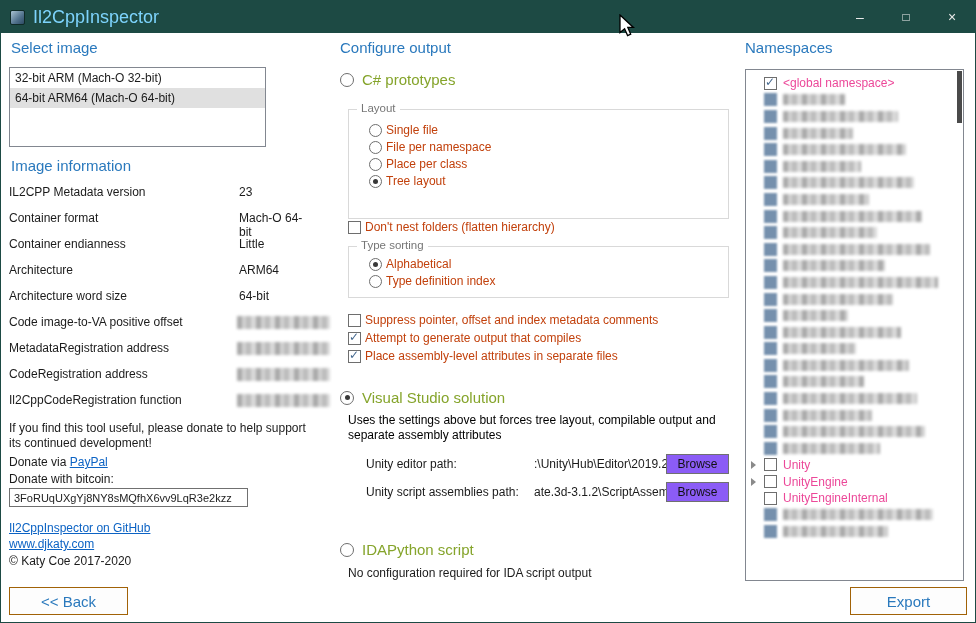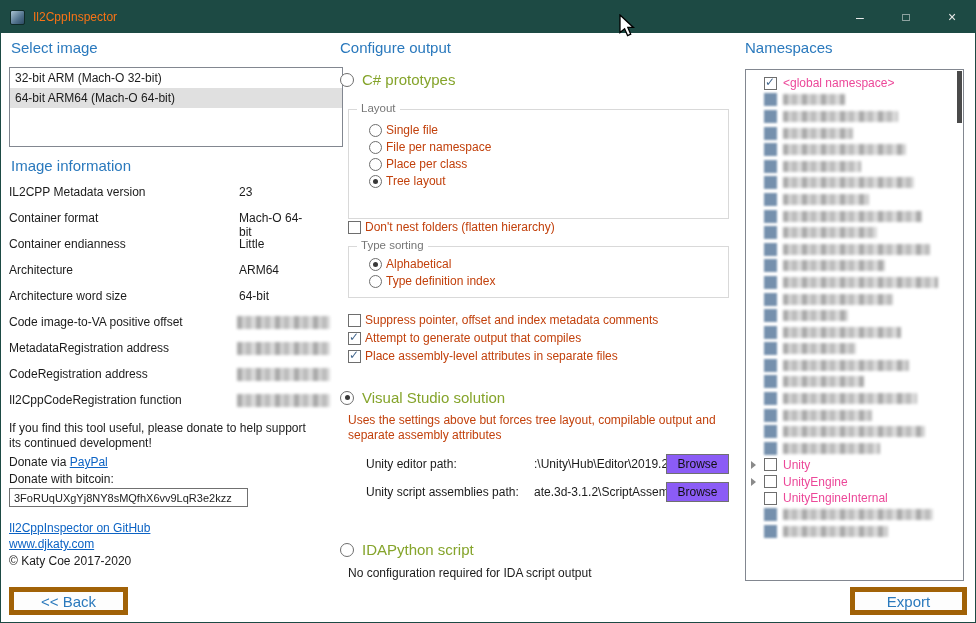--- a/index.html
+++ b/index.html
@@ -14,42 +14,42 @@
   
   .titlebar {
     position: absolute; top:0; left:0; right:0; height: 32px;
     background: #1d4a44; display: flex; align-items: center; color: #e6e6e6;
   }
   .app-icon {
     width: 15px; height: 15px; margin: 0 8px 0 9px; border-radius: 2px;
     background: linear-gradient(135deg, #a9c2d2 0%, #51718c 60%, #2d4a63 100%);
     border: 1px solid #0f2a26;
   }
-  .titlebar .title { font-size: 12px; color: #f97316; }
+  .titlebar .title { font-size: 18px; color: #7dd3fc; }
   .winbtns { position: absolute; right: 0; top: 0; height: 32px; display: flex; }
   .winbtn {
     width: 46px; height: 32px; display: flex; align-items: center; justify-content: center;
     font-size: 14px; color: #eaeaea;
   }
   .winbtn.max { font-size: 12px; }
 
   
   .cursor { position: absolute; left: 617px; top: 13px; z-index: 50; }
 
   
   .content { position: absolute; top: 32px; left: 0; right: 0; bottom: 0; background: #fff; }
   .heading { position: absolute; font-size: 15px; color: #2a79bd; font-weight: 400; }
   .col { position: absolute; top: 0; bottom: 0; }
   .col-left  { left: 8px;  width: 300px; }
   .col-mid   { left: 337px; width: 393px; }
   .col-right { left: 740px; width: 226px; }
 
   
   .listbox {
-    position: absolute; top: 34px; left: 0; width: 334px; height: 80px;
+    position: absolute; top: 34px; left: 0; width: 257px; height: 80px;
     border: 1px solid #828790; background: #fff; overflow: hidden;
   }
   .list-item { height: 20px; font-size: 12px; color: #1b1b1b; padding: 3px 5px; }
   .list-item.selected { background: #e0e0e0; }
 
   .info-rows { position: absolute; top: 152px; left: 0; width: 300px; }
   .info-row { position: relative; height: 26px; font-size: 12px; color: #1b1b1b; }
   .info-label { position: absolute; left: 0; top: 0; }
   .info-value { position: absolute; left: 230px; top: 0; }
   .info-row .bar-redacted { display: none; }
@@ -69,21 +69,21 @@
     border: 1px solid #707070; font-family: "Liberation Sans", sans-serif;
     font-size: 11px; color: #222; padding: 1px 4px; background:#fff;
   }
   a.link { color: #0c63c4; text-decoration: underline; font-size: 12px; cursor: pointer; text-align: right; }
   .github-link { position: absolute; top: 488px; left: 0; }
   .site-link { position: absolute; top: 504px; left: 0; }
   .copyright { position: absolute; top: 521px; left: 0; font-size: 12px; color: #1b1b1b; }
 
   
   .big-btn {
-    position: absolute; height: 28px; background: #fdfdfd; border: 5px solid #a16207;
+    position: absolute; height: 28px; background: #fdfdfd; border: 1px solid #a16207;
     color: #2a79bd; font-size: 15px; display: flex; align-items: center; justify-content: center;
   }
   .back-btn { left: 8px; top: 554px; width: 119px; }
   .export-btn { left: 849px; top: 554px; width: 117px; }
   .btn-sm {
     width: 63px; height: 20px; background: #8b5cf6; border: 1px solid #707070;
     font-size: 12px; color: #111; display: flex; align-items: center; justify-content: center;
     flex: 0 0 auto;
   }
 
@@ -121,21 +121,21 @@
   }
   .groupbox .legend {
     position: absolute; top: -8px; left: 8px; background: #fff; padding: 0 4px;
     font-size: 11.5px; color: #767676;
   }
   .group-rows { padding: 12px 0 0 20px; display: flex; flex-direction: column; gap: 1px; }
   .group-rows .radio-row { height: 16px; }
 
   .mid-check { position: absolute; left: 10px; }
 
-  .vs-desc { position: absolute; top: 380px; left: 10px; width: 382px; font-size: 12px; line-height: 15px; color: #c2410c; }
+  .vs-desc { position: absolute; top: 380px; left: 10px; width: 382px; font-size: 12px; line-height: 15px; color: #000000; }
   .path-row { position: absolute; left: 28px; right: 2px; height: 22px; display: flex; align-items: center; font-size: 12px; color: #1b1b1b; }
   .path-label { width: 168px; flex: 0 0 auto; }
   .path-value { flex: 1; text-align: right; padding-right: 8px; white-space: nowrap; overflow: hidden; }
   .ida-desc { position: absolute; top: 533px; left: 10px; font-size: 12px; color: #1b1b1b; }
 
   
   .ns-panel {
     position: absolute; top: 36px; left: 4px; width: 219px; height: 512px;
     border: 1px solid #828790; background: #fff; overflow: hidden;
   }

